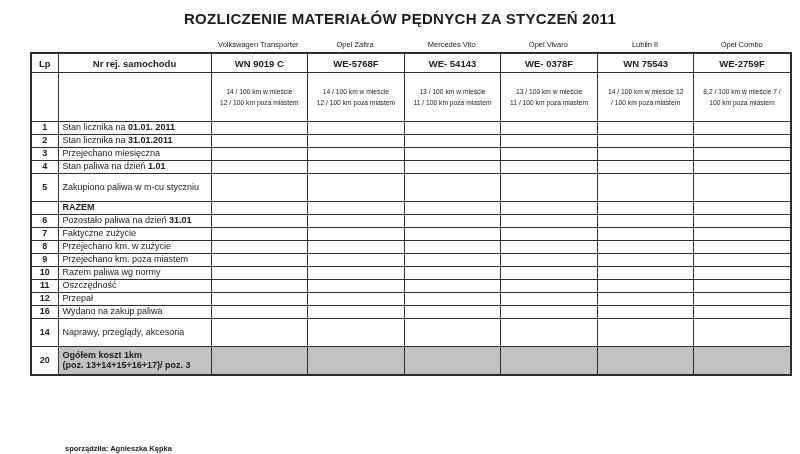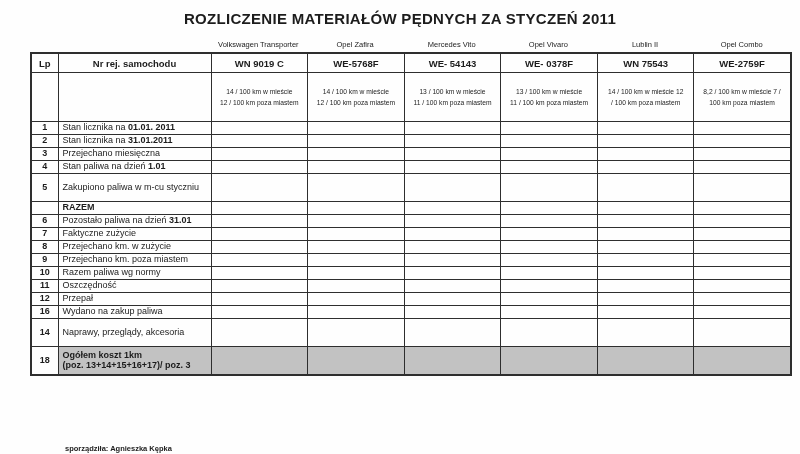--- a/index.html
+++ b/index.html
@@ -304,21 +304,21 @@
     <td class="label"><span class="t">Naprawy, przeglądy, akcesoria</span><span class="b"></span></td>
   <td class="data-cell"></td>
           <td class="data-cell"></td>
           <td class="data-cell"></td>
           <td class="data-cell"></td>
           <td class="data-cell"></td>
           <td class="data-cell"></td>
         </tr>
 
   <tr class="tall shaded">
-    <td class="num">18</td>
+    <td class="num">20</td>
     <td class="label"><span class="t"></span><span class="b">Ogółem koszt 1km
 (poz. 13+14+15+16+17)/ poz. 3</span></td>
   <td class="data-cell"></td>
           <td class="data-cell"></td>
           <td class="data-cell"></td>
           <td class="data-cell"></td>
           <td class="data-cell"></td>
           <td class="data-cell"></td>
         </tr>
 </tbody>

